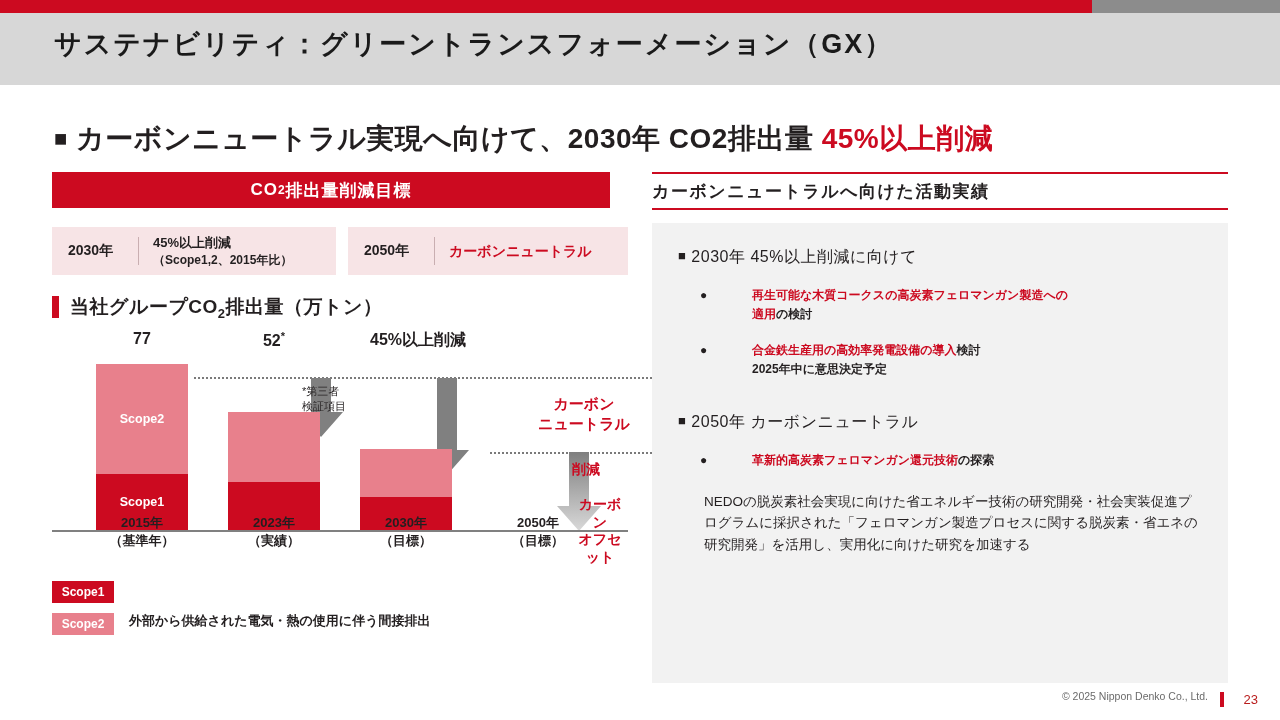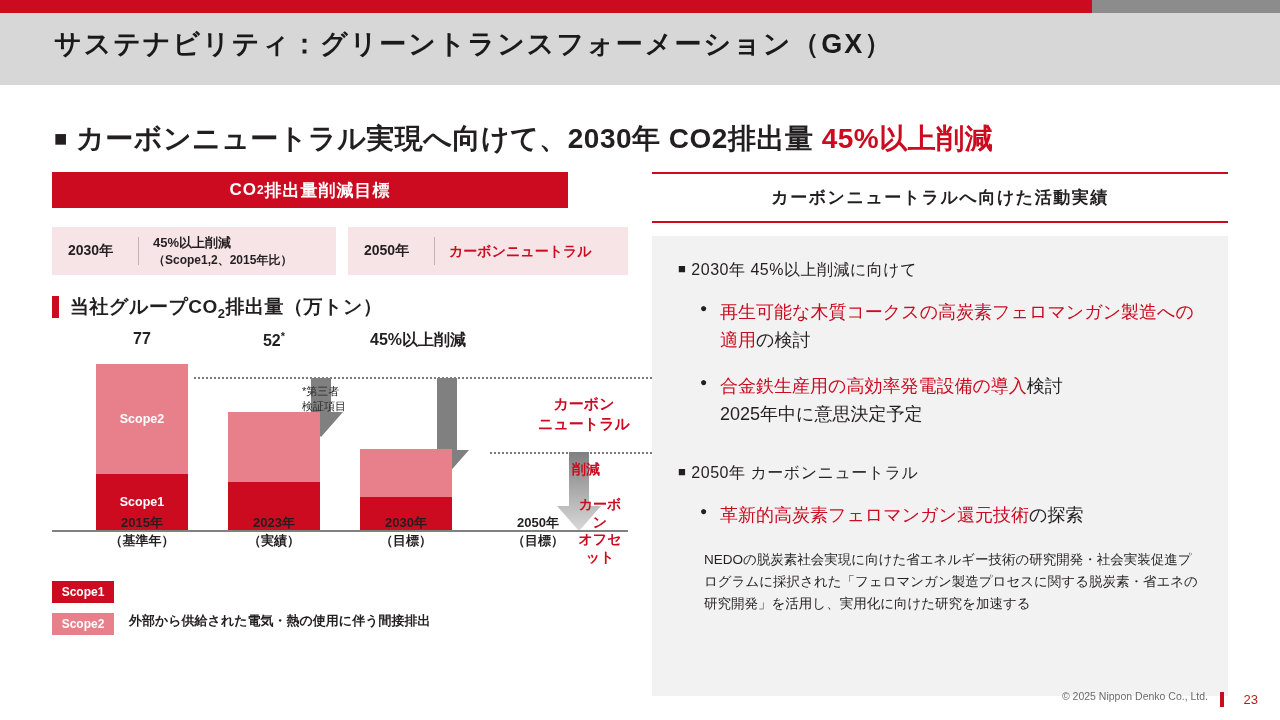--- a/index.html
+++ b/index.html
@@ -31,21 +31,21 @@
     font-size:28px; font-weight:bold; letter-spacing:.5px; color:#231f20;
     white-space:nowrap;
   }
   #headline .sq { font-size:22px; vertical-align:2px; }
   #headline .red { color:#cc0a20; }
 
   
   #left { position:absolute; left:52px; top:172px; width:576px; height:500px; }
 
   #co2-bar {
-    width:516px; height:36px; background:#cc0a20; color:#fff;
+    width:558px; height:36px; background:#cc0a20; color:#fff;
     display:flex; align-items:center; justify-content:center;
     font-size:17px; font-weight:bold; letter-spacing:1px;
   }
   #co2-bar sub { font-size:12px; }
 
   .target-row { position:absolute; left:0; top:55px; width:576px; height:48px; }
   .target-box {
     position:absolute; top:0; height:48px; background:#f7e4e6;
     display:flex; align-items:center;
   }
@@ -125,34 +125,34 @@
   .chip1 { background:#cc0a20; }
   .chip2 { background:#e8808c; }
   .leg-txt { margin-left:15px; font-size:13px; font-weight:bold; line-height:1.45; }
   .leg-txt .sub { font-size:11.5px; }
   .leg-txt .sub sub { font-size:9px; }
 
   
   #right { position:absolute; left:652px; top:172px; width:576px; height:520px; }
   #rt-head {
     width:576px; border-top:2px solid #cc0a20; border-bottom:2px solid #cc0a20;
-    height:51px; display:flex; align-items:center; justify-content:center;
+    height:38px; display:flex; align-items:center; 
   }
   #rt-head .t { font-size:17px; font-weight:bold; letter-spacing:1.5px; }
 
   #rt-body {
     margin-top:13px; width:576px; height:460px; background:#f2f2f2;
     padding:24px 22px 0 26px;
   }
   .sec-head { font-size:16px; font-weight:normal; letter-spacing:.5px; color:#231f20; }
   .sec-head .sq { font-size:13px; vertical-align:2px; margin-right:5px; }
 
   .bullet { display:flex; margin-top:18px; padding-left:22px; }
   .bullet .dot { flex:0 0 20px; font-size:12px; line-height:1.6; color:#231f20; }
-  .bullet .btxt { font-size:18px; font-weight:normal; line-height:1.55; }
+  .bullet .btxt { font-size:12px; font-weight:bold; line-height:1.55;margin-left:32px; }
   .btxt .red { color:#cc0a20; }
   .btxt .blk { color:#231f20; }
 
   #nedo {
     margin-top:20px; padding-left:26px; padding-right:8px;
     font-size:13.5px; font-weight:normal; line-height:1.62; color:#231f20;
   }
 
   
   #footer { position:absolute; left:0; top:690px; width:1280px; height:30px; }

